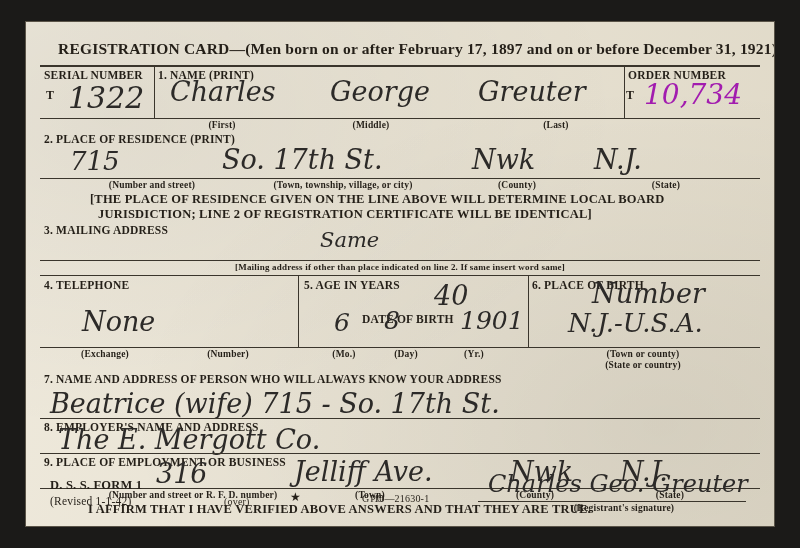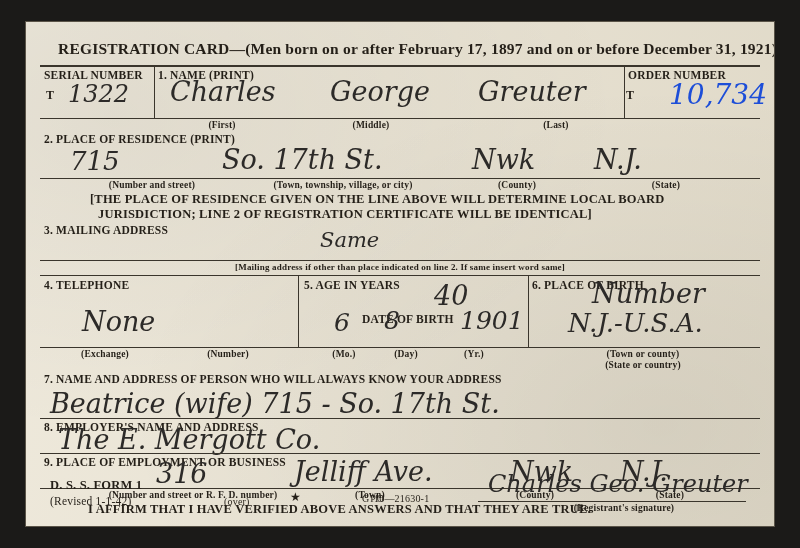--- a/index.html
+++ b/index.html
@@ -90,24 +90,23 @@
   
   .hw {
     position: absolute;
     color: #2c2a28;
     font-family: "DejaVu Serif", serif;
     font-style: italic;
     white-space: nowrap;
     transform-origin: left bottom;
   }
   .hw.red {
-    color: #1d4ed8;
-    margin-left: 25px;
-  }
-  .hw.big { font-size: 24px; }
+    color: #a21caf;
+  }
+  .hw.big { font-size: 30px; }
 
   .sig {
     position: absolute;
     font-family: "DejaVu Serif", serif;
     font-style: italic;
     color: #2c2a28;
     white-space: nowrap;
   }
 </style>
 </head>

